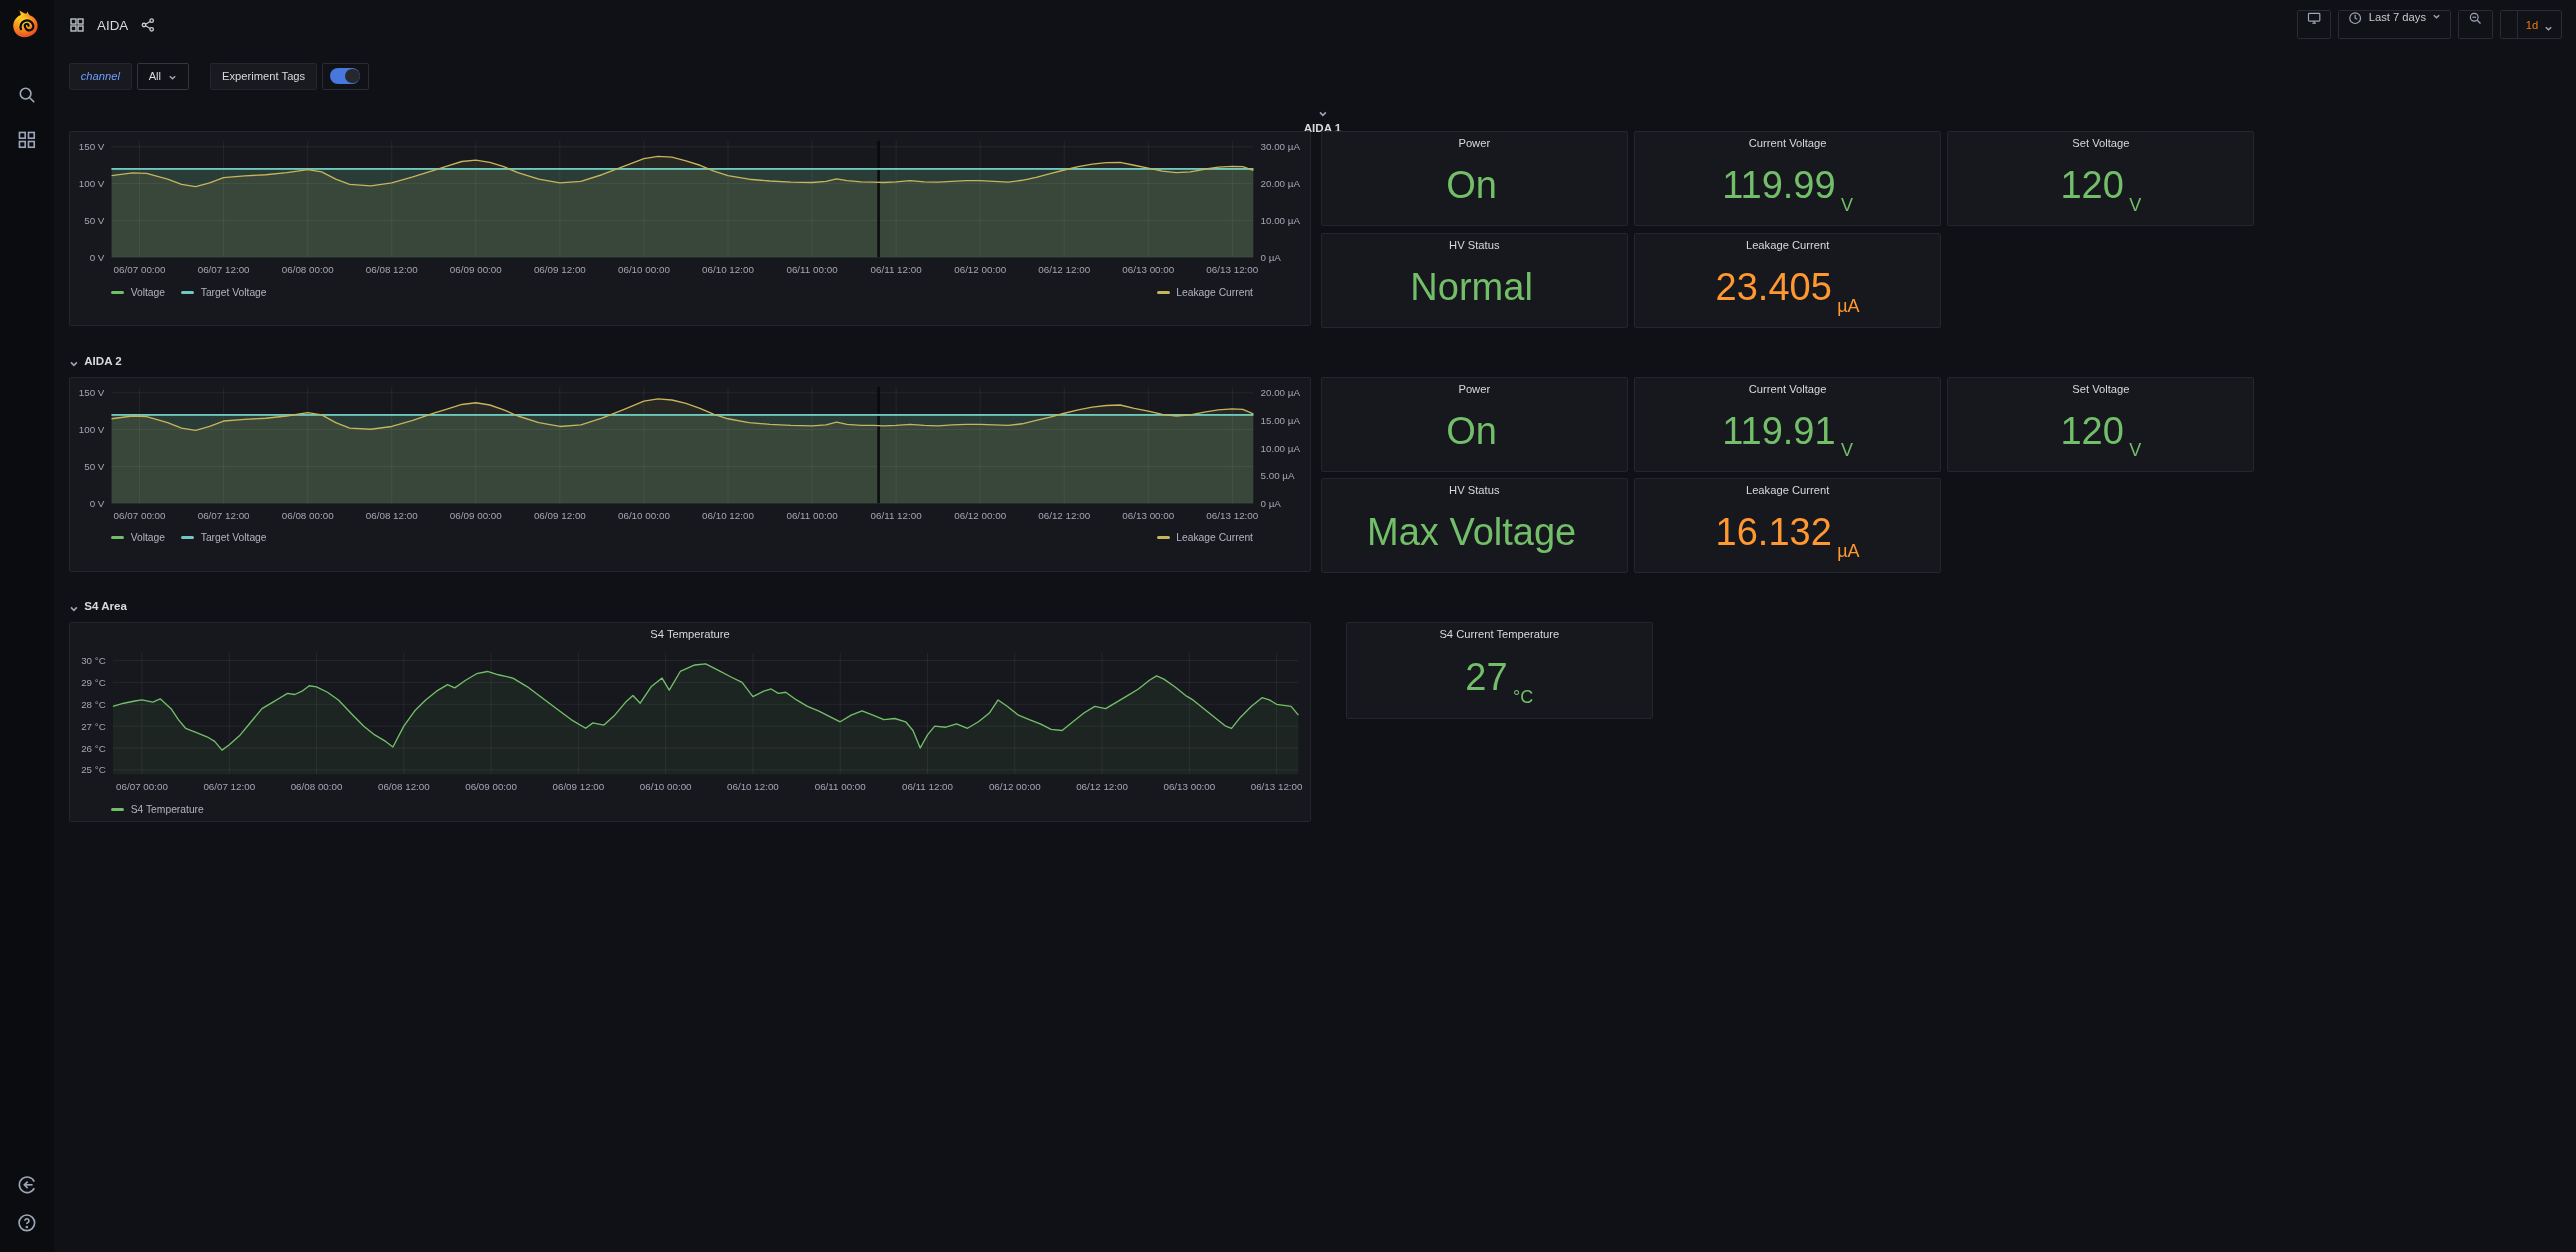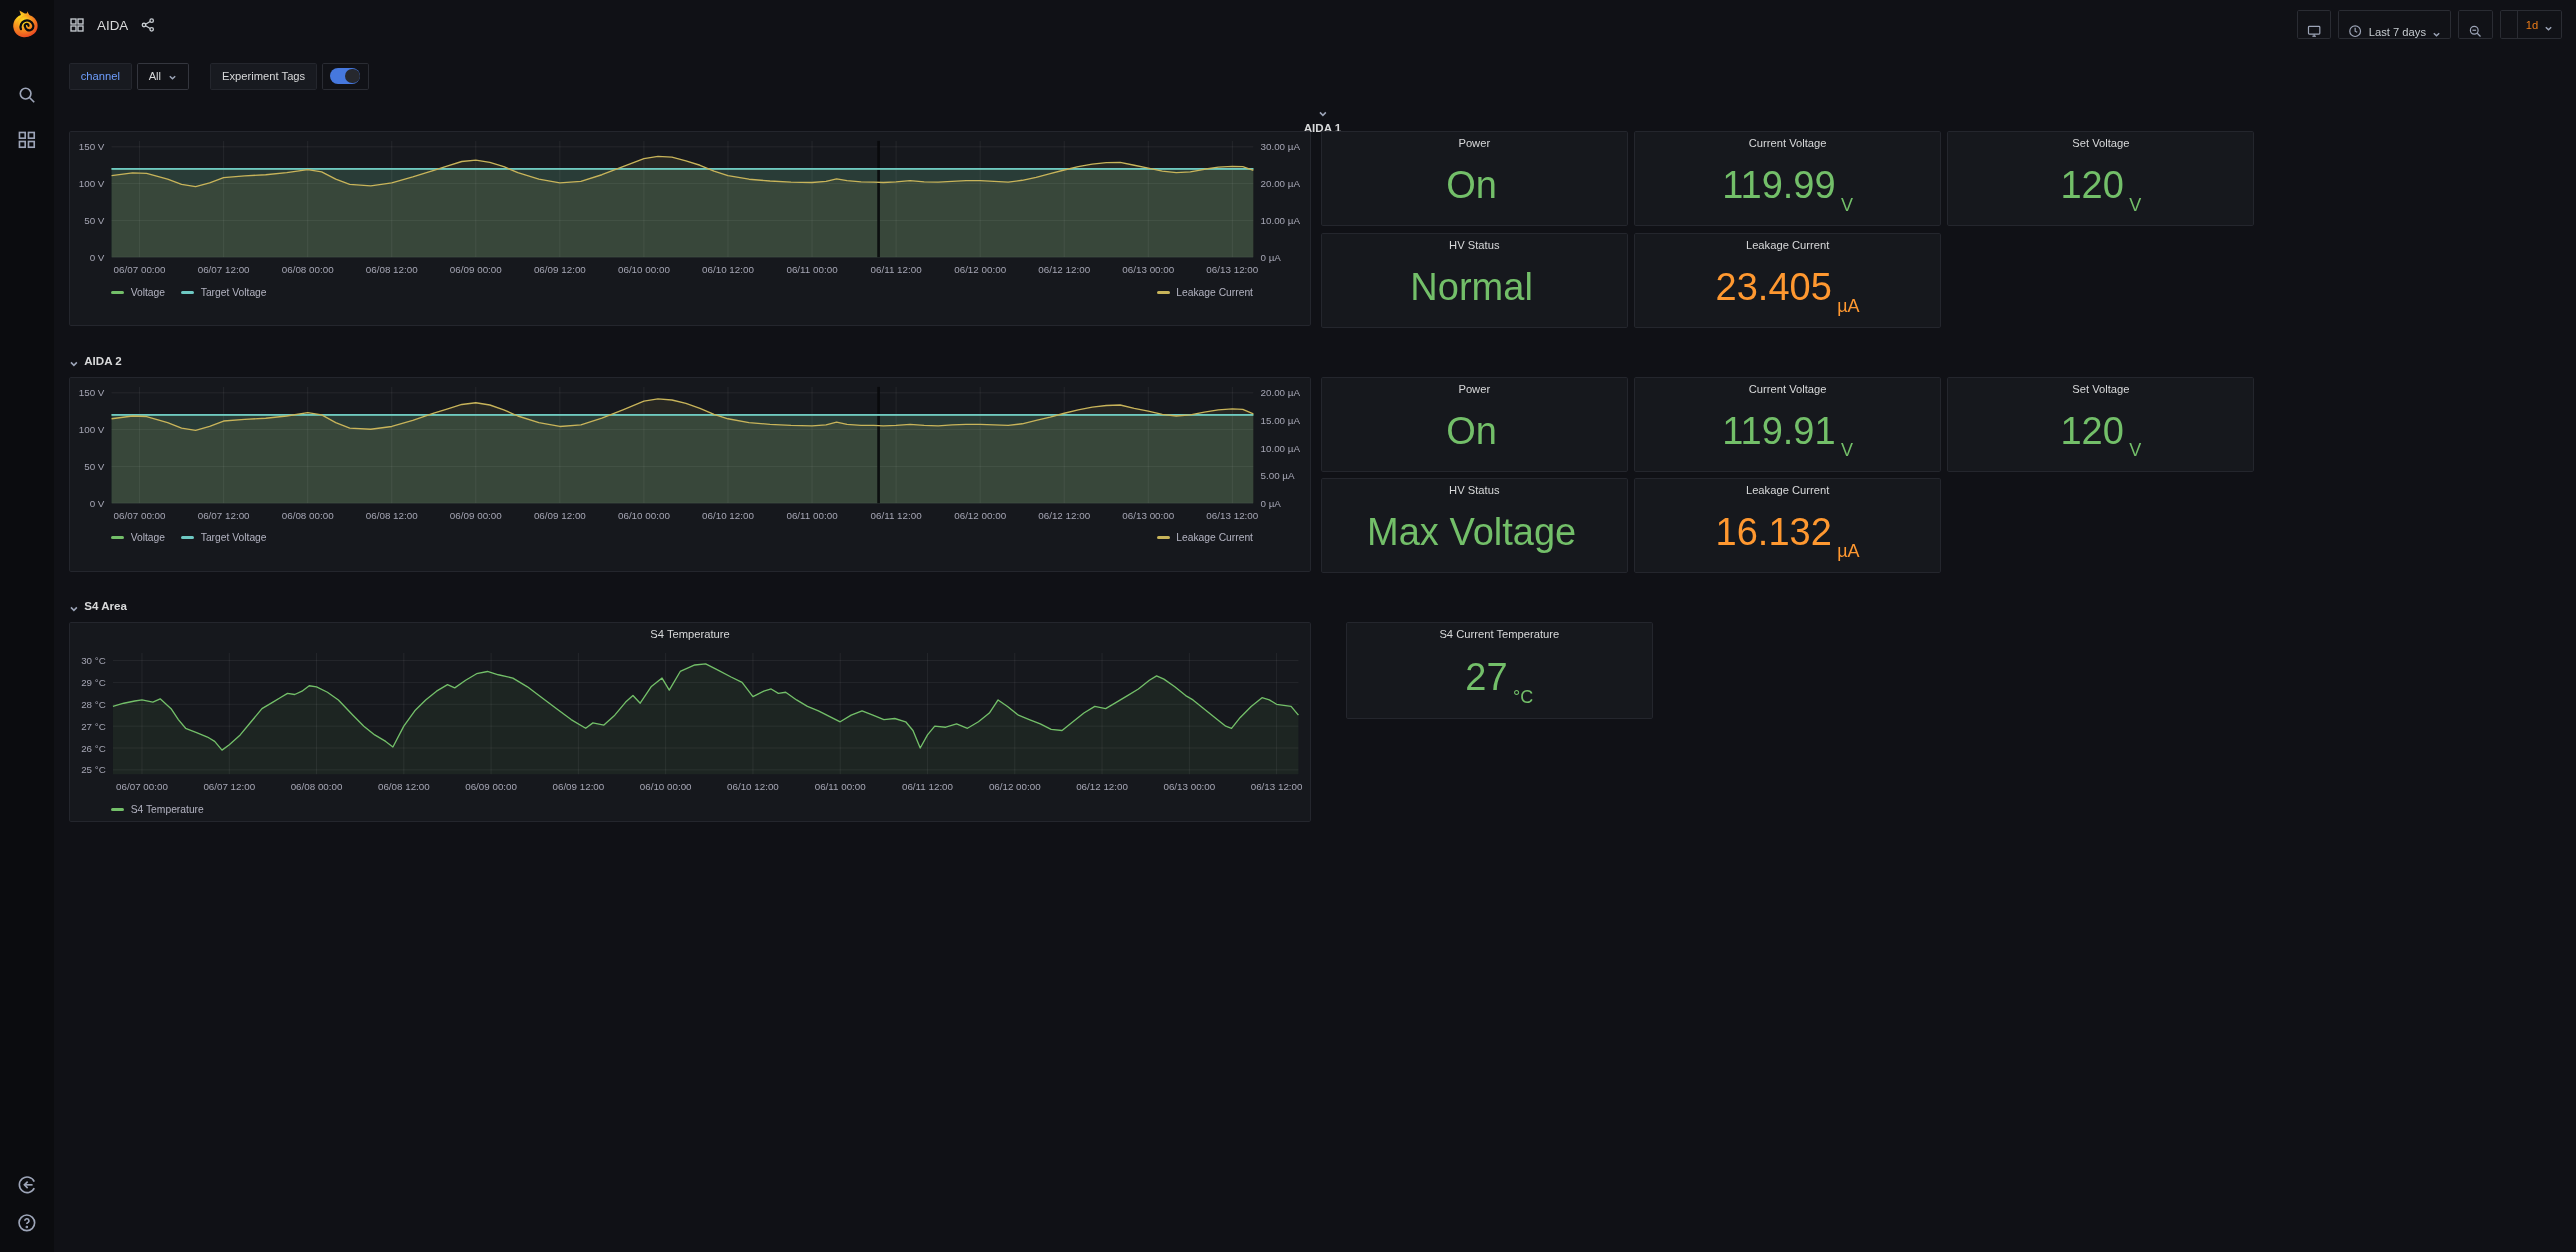--- a/index.html
+++ b/index.html
@@ -22,40 +22,40 @@
   .side-icon svg { width: 100%; height: 100%; }
   
   .main { flex: 1; padding-left: 15px; position: relative; }
   .topnav { height: 50px; display: flex; align-items: center; }
   .nav-left { display: flex; align-items: flex-end; gap: 12px; }
   .nav-icon { width: 16px; height: 16px; color: #C7CCD1; cursor: pointer; }
   .nav-icon svg { width: 100%; height: 100%; }
   .dash-title { font-size: 13.4px; font-weight: 500; color: #D8D9DA; }
   .nav-right { position: absolute; right: 14.3px; top: 9.8px; display: flex; gap: 7.2px; align-items: center; }
   .tbtn {
-    display: flex; align-items: flex-end; gap: 6.3px; height: 29.5px; padding: 0 9px;
+    display: flex; align-items: flex-start; gap: 6.3px; height: 29.5px; padding: 0 9px;
     background: #111217; border: 0.9px solid #2a2c33; border-radius: 1.8px;
     color: #C7CCD1; font-size: 11.2px; cursor: pointer;
   }
   .tbtn .ticon { width: 14.3px; height: 14.3px; color: #9DA5B8; }
   .tbtn .ticon svg { width: 100%; height: 100%; }
   .caret { width: 9px; height: 9px; color: #9DA5B8; }
   .caret svg { width: 100%; height: 100%; }
   .refresh-group { display: flex; align-items: stretch; height: 29.5px; background: #111217; border: 0.9px solid #2a2c33; border-radius: 1.8px; }
   .refresh-group .part { display: flex; align-items: center; gap: 5.4px; padding: 0 8px; cursor: pointer; }
   .refresh-group .divider { width: 0.9px; background: #2a2c33; }
   .interval-label { color: #EB7B18; font-size: 11.2px; font-weight: 500; }
   
   .filters { margin-top: 12.5px; display: flex; align-items: center; gap: 5.4px; height: 27px; }
   .chip {
     height: 27px; display: flex; align-items: center; padding: 0 10.7px;
     background: #181A20; border: 0.9px solid #24262d; border-radius: 1.8px; font-size: 11.2px;
   }
   .chip.value { background: #111217; border-color: #34363e; cursor: pointer; gap: 7.2px; color: #D8D9DA; }
-  .var-label { color: #6E9FFF; cursor: pointer; }
+  .var-label { color: #6E9FFF; cursor: pointer; font-style: italic; }
   .chip.tags { margin-left: 16px; color: #D8D9DA; }
   .toggle-chip { height: 27px; display:flex; align-items: center; padding: 0 7.2px; background: #111217; border: 0.9px solid #2a2c33; border-radius: 1.8px; cursor: pointer; }
   .toggle { width: 30px; height: 16px; border-radius: 8px; background: #4678DE; position: relative; }
   .toggle .knob { position: absolute; right: 0.9px; top: 0.9px; width: 14.3px; height: 14.3px; border-radius: 50%; background: #26282e; }
   
   .row-header { display: flex; align-items: center; gap: 5.4px; height: 19.7px; cursor: pointer; }
   .row-header .chev { width: 9.8px; height: 9.8px; color: #9DA5B8; }
   .row-header .chev svg { width: 100%; height: 100%; }
   .row-title { font-size: 11.6px; font-weight: 600; color: #D8D9DA; }
   .rh1 { margin-top: 16px; margin-bottom: 6.3px; flex-direction: column; }

